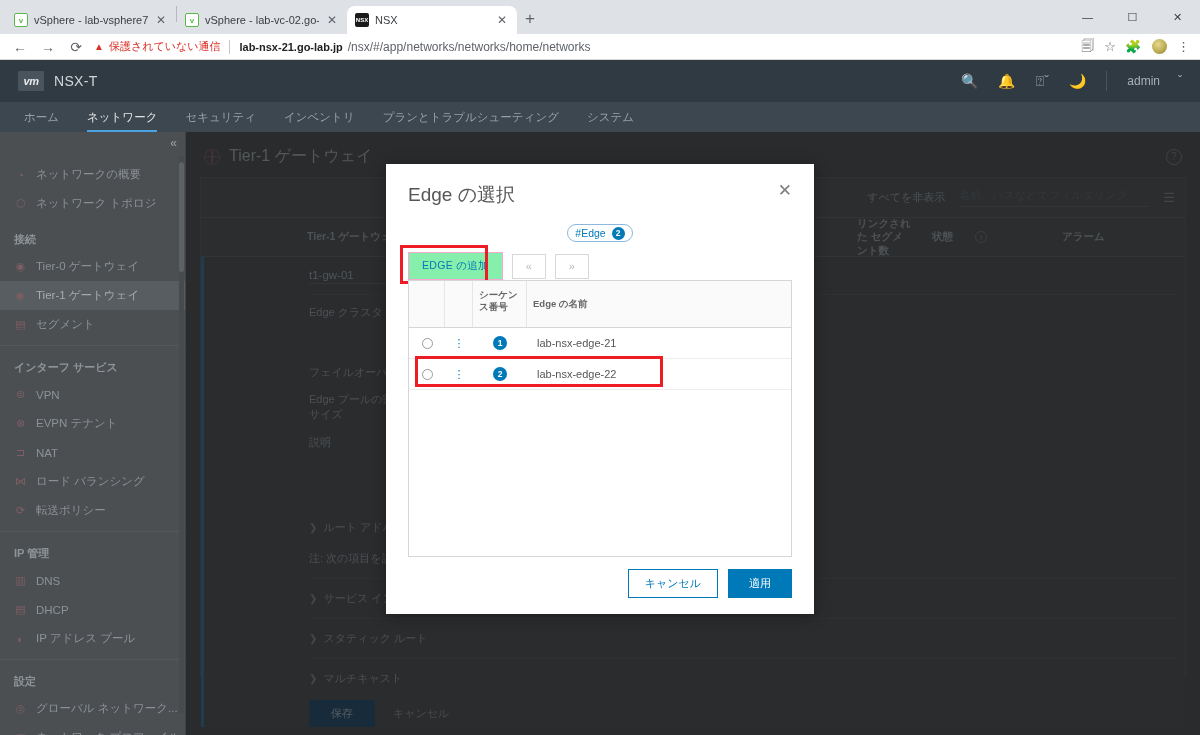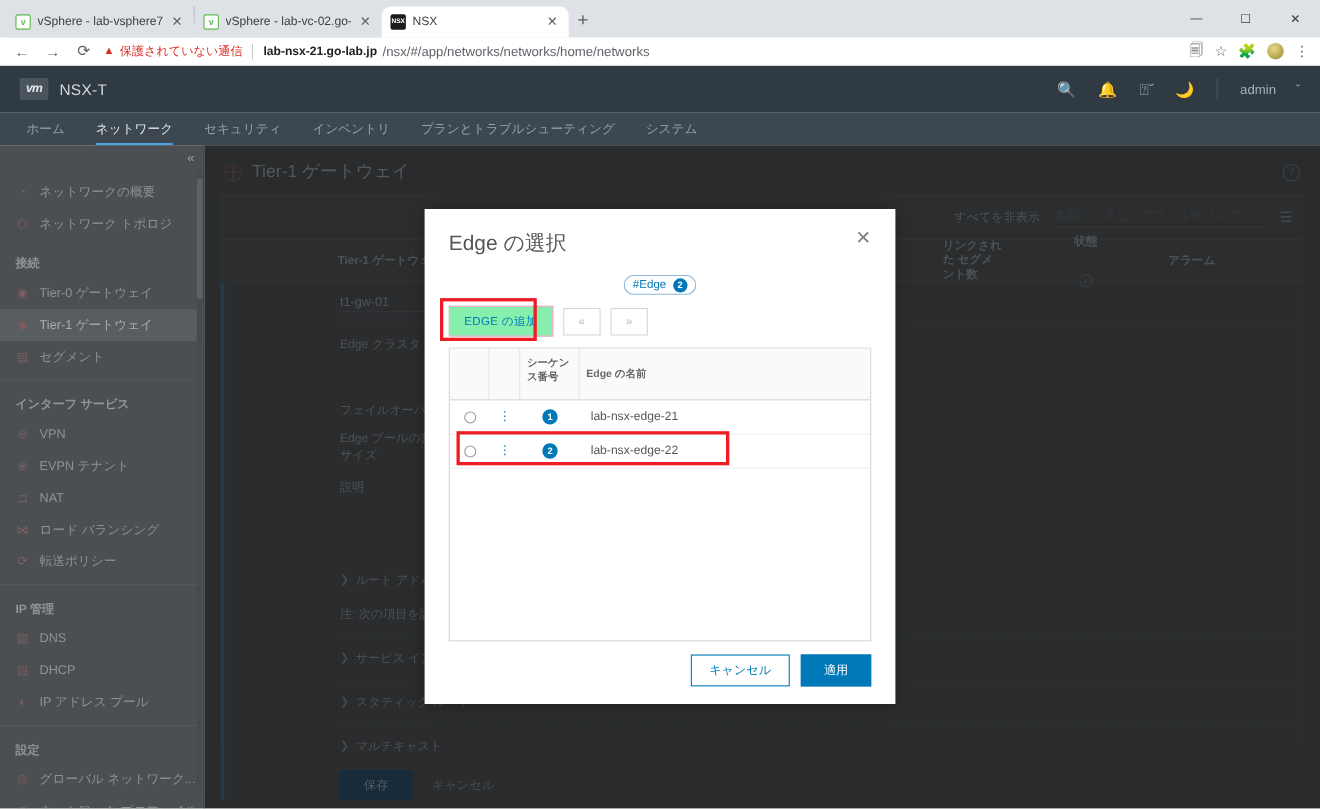--- a/index.html
+++ b/index.html
@@ -199,21 +199,21 @@
     background:#2c4f6b; color:#9aa8b3; border:none; font-size:11px;
     padding:6px 22px; cursor:pointer;
   }
   .btn-cancel-dim { color:#848a8f; font-size:11px; background:none; border:none; cursor:pointer; }
 
   .statusbar {
     display:flex; align-items:center; padding: 6px 18px; font-size:10.5px; color:#797f84;
   }
   .sb-right { margin-left:auto; color:#6d7377; font-size:10px;}
   .modal {
-    position:absolute; left:386px; top:190px; width:428px; height:450px;
+    position:absolute; left:386px; top:164px; width:428px; height:450px;
     background:#fff; box-shadow:0 2px 14px rgba(0,0,0,0.35);
     display:flex; flex-direction:column;justify-content:flex-end;
   }
   .modal-head {
     padding: 18px 22px 4px 22px; display:flex; align-items:flex-start;
   }
   .modal-title { font-size:19px; color:#565656; font-weight:normal; }
   .modal-close {
     margin-left:auto; font-size:17px; color:#808080; cursor:pointer; line-height:1;
     background:none; border:none;
@@ -235,21 +235,21 @@
   .btn-add-edge {
     border:1px solid #f9a8d4; color:#0079b8; background:#86efac;
     font-size:10.5px; padding:6px 13px; cursor:pointer; letter-spacing:0.3px;
   }
   .btn-arrow {
     border:1px solid #d8d8d8; background:#fff; color:#b9b9b9;
     width:34px; height:25px; font-size:11px; cursor:pointer;
     display:flex; align-items:center; justify-content:center;
   }
   .tbl-wrap {
-    margin-top:10px; border:1px solid #d6d6d6; flex:1; position:relative; background:#fff;
+    border:1px solid #d6d6d6; flex:1; position:relative; background:#fff;
   }
   .tbl-head { display:flex; border-bottom:1px solid #d6d6d6; height:47px; background:#fafafa;}
   .th {
     font-size:9.5px; color:#666; font-weight:bold; padding: 8px 6px;
     display:flex; align-items:center;
   }
   .th.c1 { width:36px; border-right:1px solid #e6e6e6;}
   .th.c2 { width:28px; border-right:1px solid #e6e6e6;}
   .th.c3 { width:54px; border-right:1px solid #e6e6e6; align-items:flex-start; line-height:1.25;}
   .th.c4 { flex:1; }
@@ -451,21 +451,21 @@
                 <span class="filter-field">名前、パスなどでフィルタリング</span>
                 <span class="filter-ico">☰</span>
               </div>
             </div>
 
             <div class="grid-head">
               <div class="gh-cell" style="width:96px"></div>
               <div class="gh-cell" style="width:330px">Tier-1 ゲートウェイの</div>
               <div class="gh-cell" style="width:220px"></div>
               <div class="gh-cell" style="width:75px; line-height:1.25">リンクされた セグメント数</div>
-              <div class="gh-cell" style="width:130px; display:flex; gap:22px; align-items:center;flex-direction:column;">
+              <div class="gh-cell" style="width:130px; display:flex; gap:22px; align-items:center;">
                 <span>状態</span>
                 <span class="info-i">i</span>
               </div>
               <div class="gh-cell" style="flex:1">アラーム</div>
             </div>
 
             <div class="row-expanded">
               <div class="rx-left"></div>
               <div class="rx-body">
                 <div class="fld-row">

